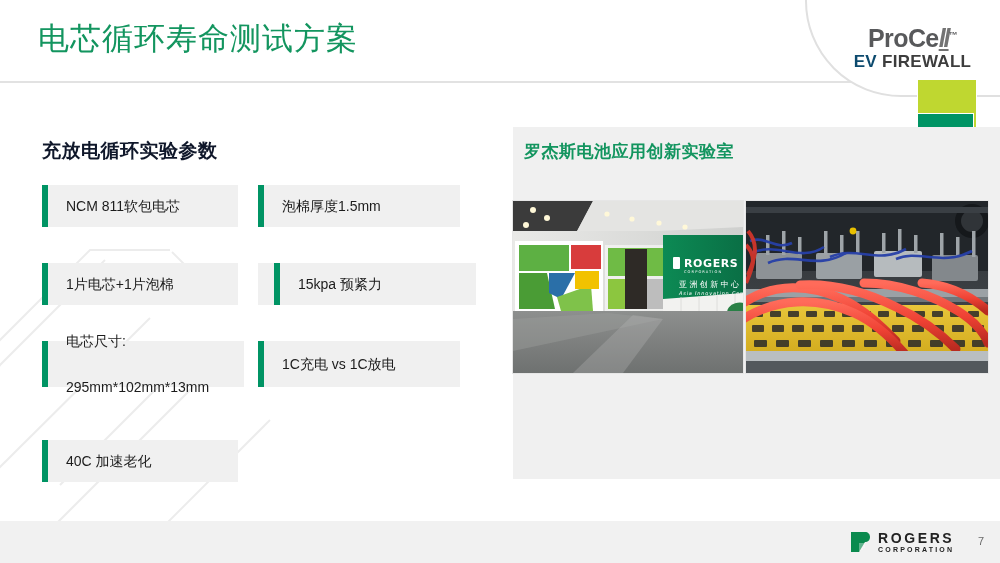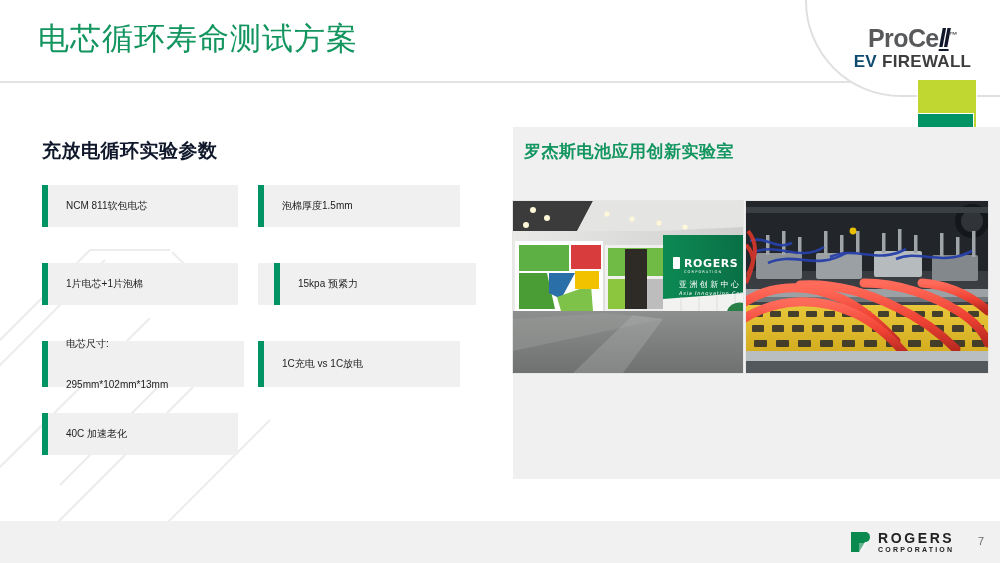--- a/index.html
+++ b/index.html
@@ -22,42 +22,42 @@
     font-size:31px;font-weight:400;color:#169b62;color:#13955f;
     letter-spacing:1px;white-space:nowrap;
   }
 
   
   .arc{position:absolute;left:805px;top:-92px;width:205px;height:185px;
        border:2px solid #e0e0e0;border-radius:0 0 0 96px;background:#fff;}
   .logo-procell{position:absolute;left:845px;top:26px;width:135px;text-align:center;line-height:1;}
   .lp-row1{font-size:25px;font-weight:bold;letter-spacing:-0.6px;white-space:nowrap;}
   .lp-a{color:#58595b;}
-  .lp-b{color:#0f172a;font-style:italic;letter-spacing:-2px;text-decoration:underline;}
+  .lp-b{color:#737373;font-style:italic;letter-spacing:-2px;text-decoration:underline;}
   .lp-tm{color:#58595b;font-size:9px;vertical-align:super;font-weight:bold;font-style:normal;}
   .lp-row2{font-size:17px;font-weight:bold;letter-spacing:0.3px;margin-top:2px;white-space:nowrap;}
   .lp-ev{color:#0c4a6e;}
   .lp-fw{color:#3d3d3d;}
 
   
   .sq{position:absolute;border:1px solid #fff;}
   .sq-lime{left:917px;top:79px;width:58px;height:48px;background:#bfd730;}
   .sq-teal{left:917px;top:113px;width:55px;height:55px;background:#009464;}
   .sq-orange{left:957px;top:148px;width:42px;height:50px;background:#ef7f2e;}
 
   
   .left-head{
     position:absolute;left:42px;top:138px;
     font-size:19px;font-weight:bold;color:#0f172a;letter-spacing:0.5px;white-space:nowrap;
   }
   .card{position:absolute;background:#f0f0f0;display:flex;align-items:center;}
   .card .bar{width:6px;align-self:stretch;background:#009464;flex:0 0 6px;}
   .card .txt{
     padding-left:18px;padding-right:10px;
-    font-size:10px;color:#1c1c1c;line-height:1.35;
+    font-size:14px;color:#1c1c1c;line-height:1.35;
   }
   .card .txt .l2{display:block;margin-top:27px;}
 
   
   .right-panel{position:absolute;left:513px;top:127px;width:487px;height:352px;background:#f0f0f0;}
   .right-head{
     position:absolute;left:524px;top:140px;
     font-size:17px;font-weight:bold;color:#13955f;letter-spacing:0.5px;white-space:nowrap;
   }
 
@@ -130,21 +130,21 @@
   </div>
 
   <div class="card" style="left:42px;top:341px;width:202px;height:46px;">
     <div class="bar"></div>
     <div class="txt">
       <span>电芯尺寸:</span>
       <span class="l2">295mm*102mm*13mm</span>
     </div>
   </div>
 
-  <div class="card" style="left:42px;top:413px;width:196px;height:42px;">
+  <div class="card" style="left:42px;top:440px;width:196px;height:42px;">
     <div class="bar"></div>
     <div class="txt">
       <span>40C 加速老化</span>
     </div>
   </div>
 
   <div class="card" style="left:258px;top:185px;width:202px;height:42px;">
     <div class="bar"></div>
     <div class="txt">
       <span>泡棉厚度1.5mm</span>

